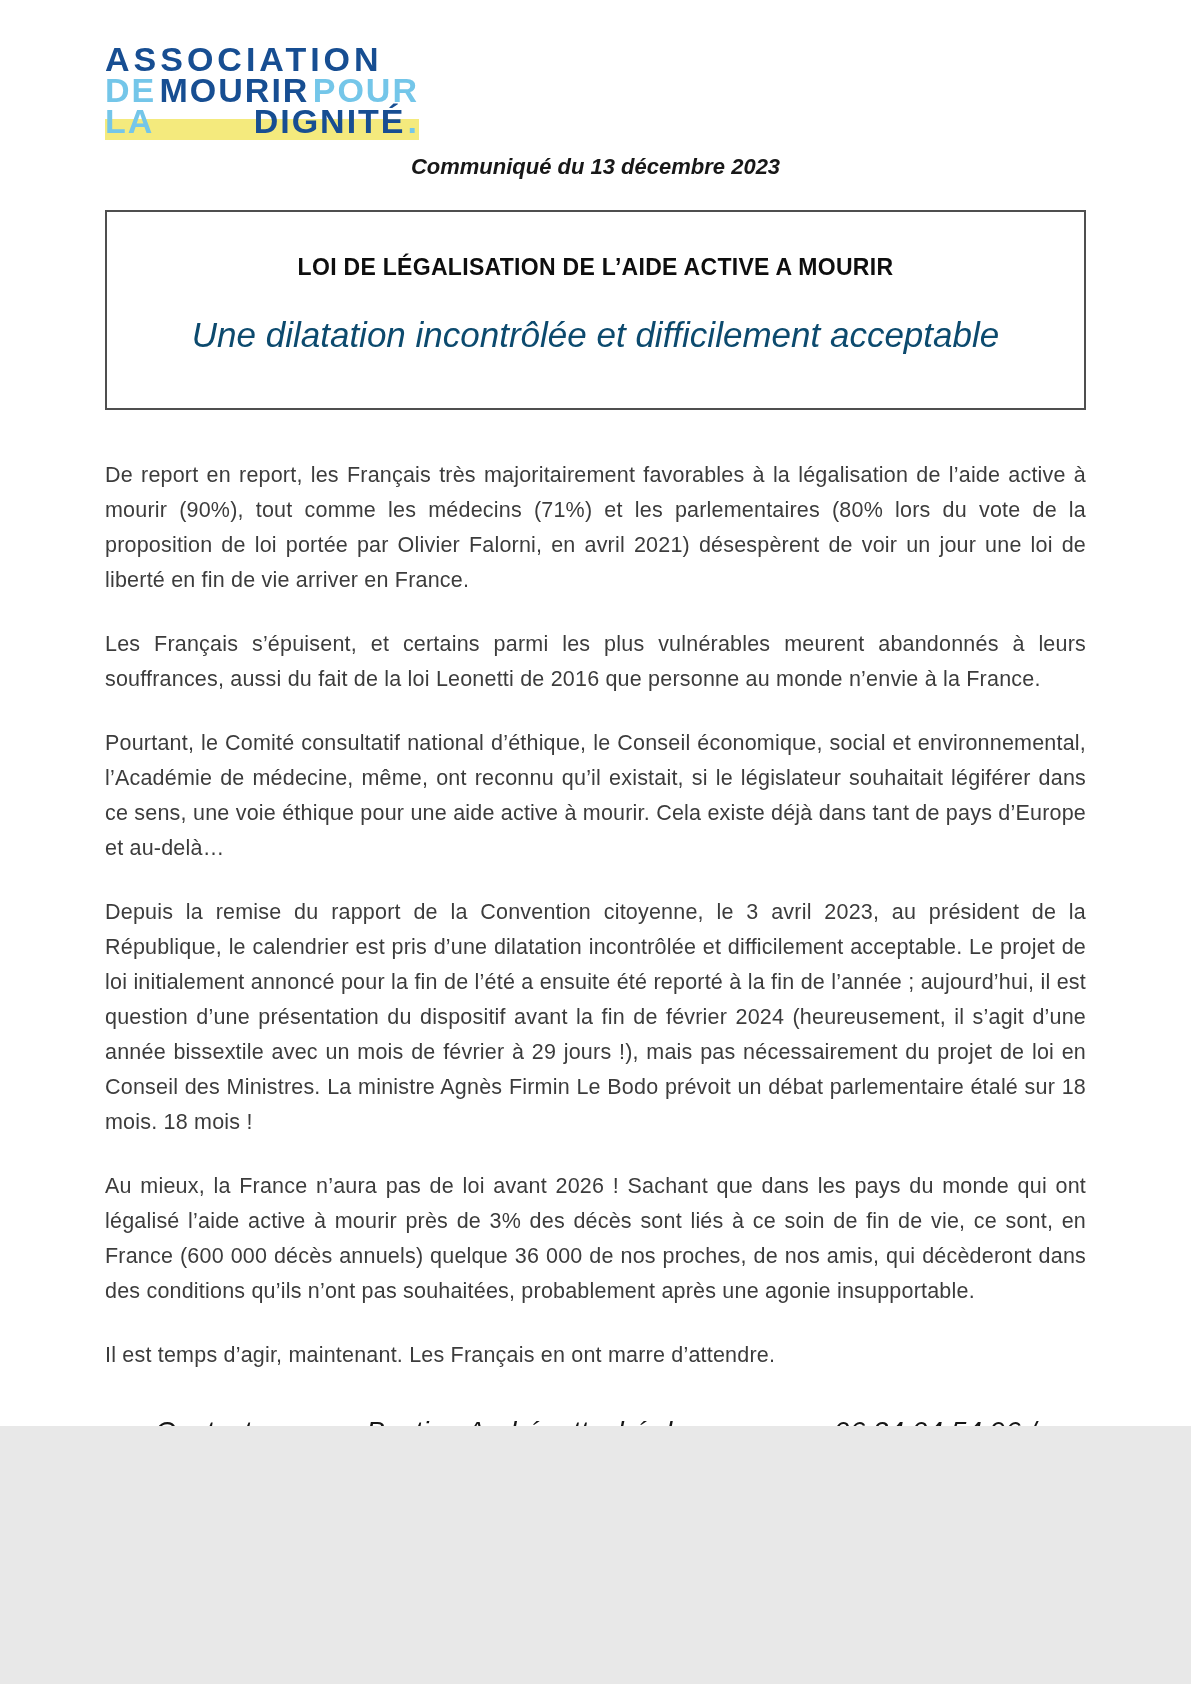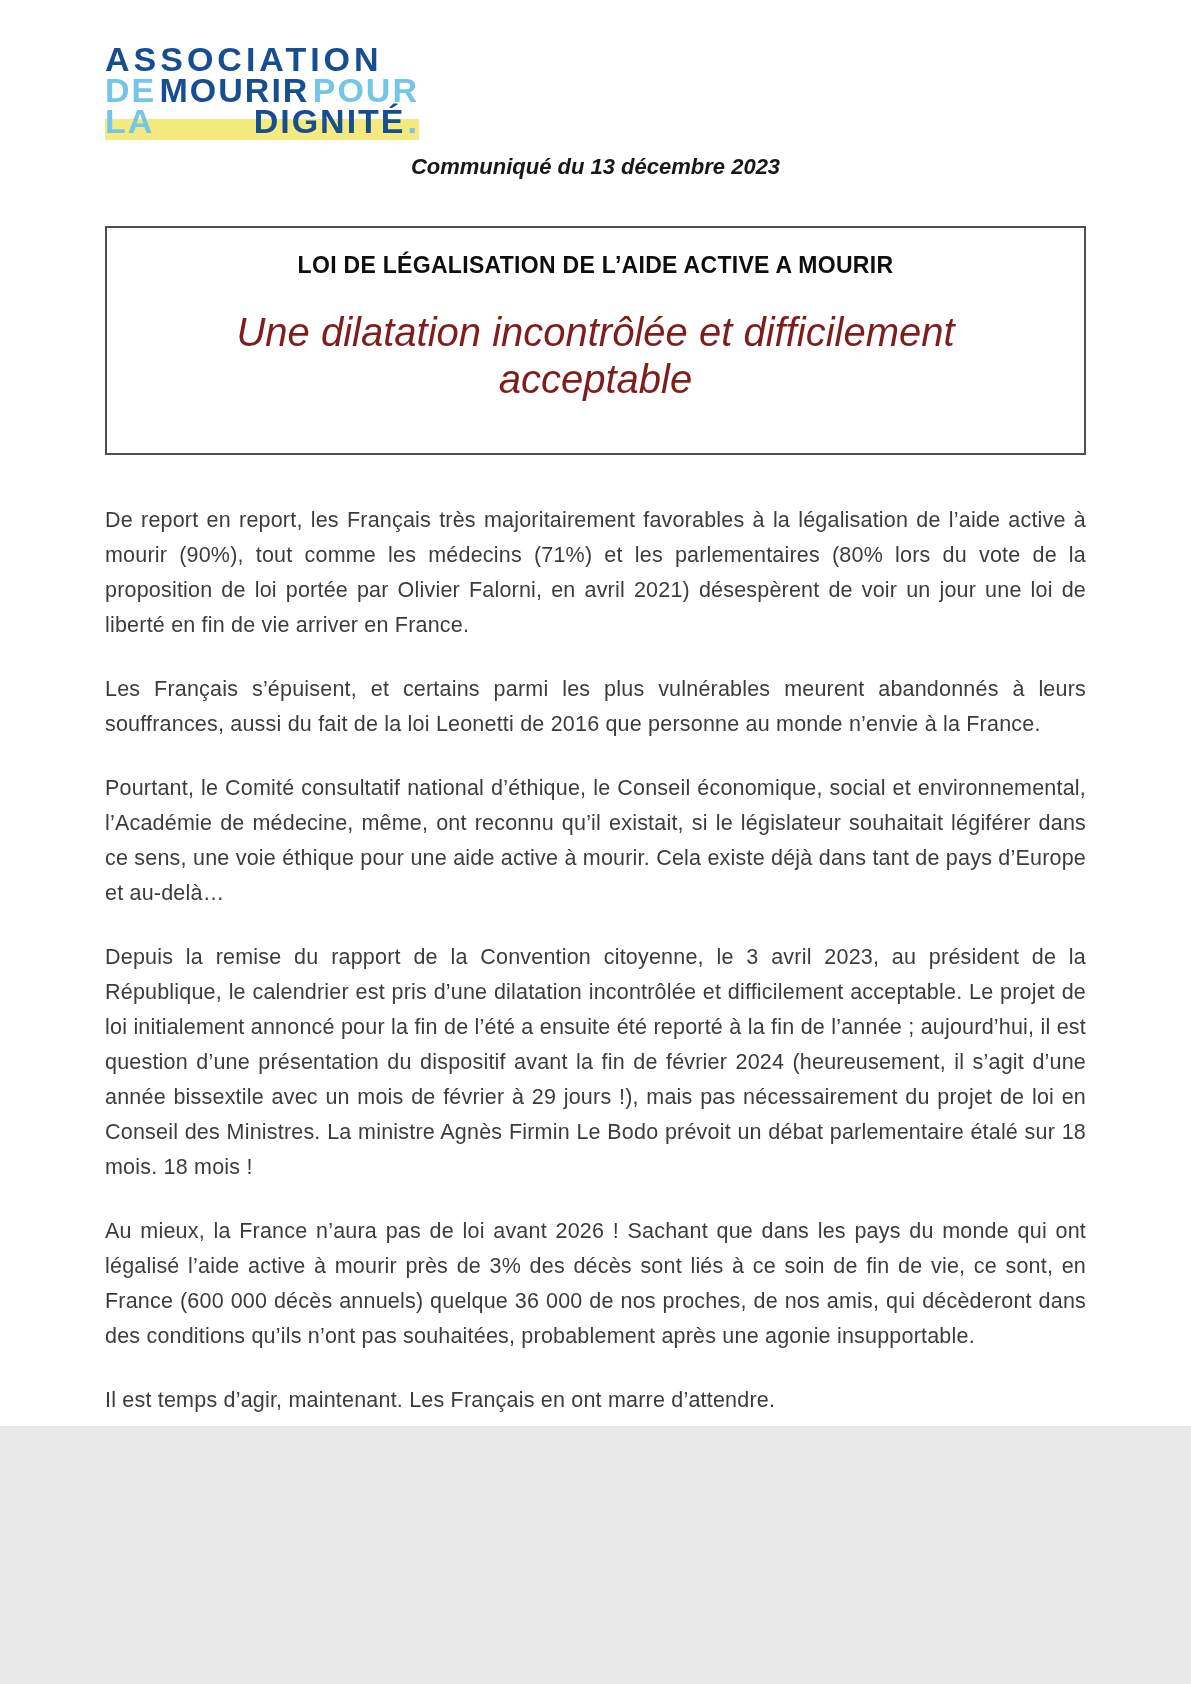--- a/index.html
+++ b/index.html
@@ -33,32 +33,32 @@
 
   
   .date-line {
     text-align:center; font-style:italic; font-weight:bold;
     font-size:22px; line-height:27px; margin-top:16px; color:#181818;
   }
 
   
   .title-box {
     border:2px solid #4f4f4f;
-    margin-top:46px;
+    margin-top:30px;
     text-align:center;
-    padding:24px 30px 50px 30px;
+    padding:42px 30px 50px 30px;
     box-sizing:border-box;
   }
   .box-title {
     font-weight:bold; font-size:23px; line-height:27px;
     color:#0e0e0e; letter-spacing:0.3px;
   }
   .box-subtitle {
-    font-style:italic; font-size:40px; line-height:47px;
-    margin-top:30px; color:#7f1d1d;
+    font-style:italic; font-size:35px; line-height:47px;
+    margin-top:30px; color:#0c4a6e;
   }
 
   
   .body-text { margin-top:48px; }
   .body-text p {
     font-size:21.5px; line-height:35px;
     text-align:justify;
     margin:18px 0 29px 0;
     color:#3c3c3c;
     letter-spacing:0.2px;

